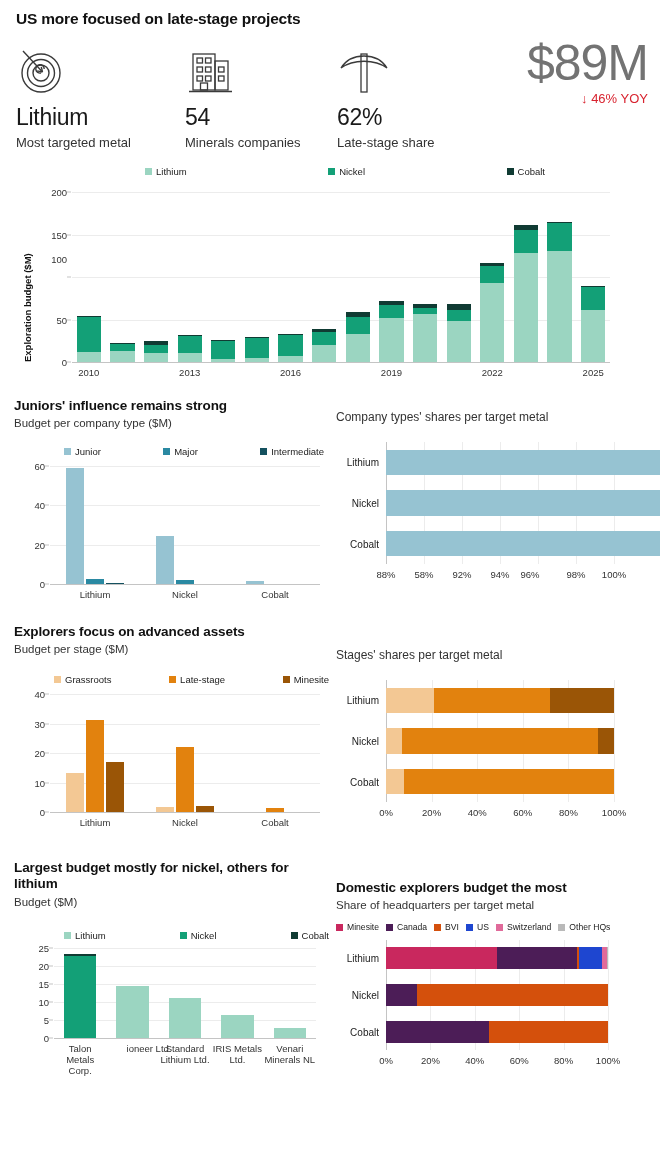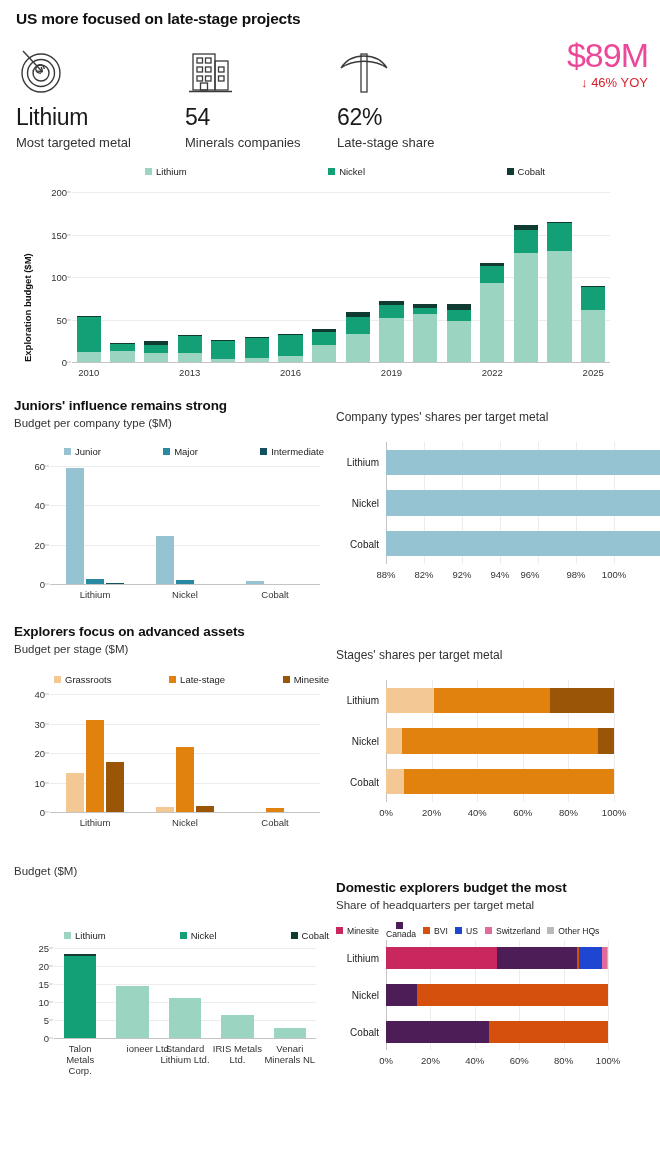--- a/index.html
+++ b/index.html
@@ -22,21 +22,21 @@
   .kpi-row { position: absolute; left: 16px; top: 44px; width: 630px; height: 110px; }
   .kpi { position: absolute; top: 0; }
   .kpi-icon { height: 52px; display: flex; align-items: flex-end; }
   .kpi-value {
     font-size: 23px; font-weight: 400; color: #1a1a1a;
     margin-top: 10px; letter-spacing: -0.3px; line-height: 1;
   }
   .kpi-label { font-size: 13px; color: #333333; margin-top: 6px; }
 
   .big-stat { position: absolute; right: 12px; top: 38px; text-align: right; }
-  .big-stat-value { font-size: 34px; font-weight: 400; letter-spacing: -1px; color: #ec4899; line-height: 1; }
+  .big-stat-value { font-size: 50px; font-weight: 400; letter-spacing: -1px; color: #737373; line-height: 1; }
   .big-stat-delta { font-size: 13px; color: #d8232f; margin-top: 3px; }
 
   
   .panel { position: absolute; }
   .panel-title { font-size: 13.5px; font-weight: bold; color: #111111; letter-spacing: -0.1px; line-height: 1.15; }
   .panel-sub { font-size: 11.5px; color: #333333; margin-top: 3px; }
 
   .legend { display: flex; font-size: 9.5px; color: #222222; align-items: center; }
   .legend-item { display: flex; align-items: center; }
   .legend-swatch { width: 7px; height: 7px; margin-right: 4px; flex: none; }
@@ -152,21 +152,21 @@
         </div>
       </div>
     <div class="plot" id="plot-c1" style="position:absolute; left:72px; top:26px; width:538px; height:170px;">
         <div class="gridline" style="top: 170px;"></div>
         <div class="ytick" style="top: 170px;">0</div>
         <div class="ytick-dash" style="top: 170px;"></div>
         <div class="gridline" style="top: 127.5px;"></div>
         <div class="ytick" style="top: 127.5px;">50</div>
         <div class="ytick-dash" style="top: 127.5px;"></div>
         <div class="gridline" style="top: 85px;"></div>
-        <div class="ytick" style="top: 85px; text-align: right;">100</div>
+        <div class="ytick" style="top: 67px; text-align: right;">100</div>
         <div class="ytick-dash" style="top: 85px;"></div>
         <div class="gridline" style="top: 42.5px;"></div>
         <div class="ytick" style="top: 42.5px;">150</div>
         <div class="ytick-dash" style="top: 42.5px;"></div>
         <div class="gridline" style="top: 0px;"></div>
         <div class="ytick" style="top: 0px;">200</div>
         <div class="ytick-dash" style="top: 0px;"></div>
         <div class="axis-base" style="top: 170px;"></div>
         <div class="bar" style="left: 4.7075px; width: 24.21px; height: 170px;">
           <div class="seg" style="background: rgb(155, 213, 193); bottom: 0px; height: 9.775px;"></div>
@@ -300,21 +300,21 @@
         <div class="xtick" style="left: 225px; width: 70px; white-space: normal;">Cobalt</div>
       </div>
   </div>
 
   <div class="panel" style="left:336px; top:410px; width:320px; height:200px;">
     <div class="panel-sub" style="font-size:12px;margin:0;">Company types' shares per target metal</div>
     <div class="plot" id="plot-c3" style="position:absolute; left:50px; top:32px; width:228px; height:122px;">
         <div class="vaxis" style="left: 0px;"></div>
         <div class="xtick" style="left: 0px;">88%</div>
         <div class="vgrid" style="left: 38px;"></div>
-        <div class="xtick" style="left: 38px;">82%</div>
+        <div class="xtick" style="left: 38px;">58%</div>
         <div class="vgrid" style="left: 76px;"></div>
         <div class="xtick" style="left: 76px;">92%</div>
         <div class="vgrid" style="left: 114px;"></div>
         <div class="xtick" style="left: 114px;">94%</div>
         <div class="vgrid" style="left: 152px;"></div>
         <div class="xtick" style="left: 144px;">96%</div>
         <div class="vgrid" style="left: 190px;"></div>
         <div class="xtick" style="left: 190px;">98%</div>
         <div class="vgrid" style="left: 228px;"></div>
         <div class="xtick" style="left: 228px;">100%</div>
@@ -409,20 +409,21 @@
         </div>
         <div class="hrow" style="top: 89.06px; height: 25.2133px;">
           <div class="hbar" style="left: 0px; width: 18.24px; background: rgb(243, 200, 148);"></div>
           <div class="hbar" style="left: 18.24px; width: 209.76px; background: rgb(226, 130, 14);"></div>
           <div class="rowlabel">Cobalt</div>
         </div>
       </div>
   </div>
 
   <div class="panel" style="left:14px; top:860px; width:320px; height:220px;">
+    <div class="panel-title" style="width:300px">Largest budget mostly for nickel, others for lithium</div>
     <div class="panel-sub" style="margin-top:5px">Budget ($M)</div>
     <div class="legend" id="lg-c6" style="position: absolute; left: 50px; top: 70px; width: 265px; justify-content: space-between;">
         <div class="legend-item">
           <span class="legend-swatch" style="background: rgb(155, 213, 193);"></span>
           <span>Lithium</span>
         </div>
         <div class="legend-item">
           <span class="legend-swatch" style="background: rgb(19, 160, 119);"></span>
           <span>Nickel</span>
         </div>
@@ -476,21 +477,21 @@
   </div>
 
   <div class="panel" style="left:336px; top:880px; width:322px; height:200px;">
     <div class="panel-title">Domestic explorers budget the most</div>
     <div class="panel-sub">Share of headquarters per target metal</div>
     <div class="legend" id="lg-c7" style="position: absolute; left: 0px; top: 42px; width: 322px; font-size: 8.6px; justify-content: flex-start;">
         <div class="legend-item" style="margin-right: 7px;">
           <span class="legend-swatch" style="background: rgb(201, 40, 94);"></span>
           <span>Minesite</span>
         </div>
-        <div class="legend-item" style="margin-right: 7px; flex-direction: column;">
+        <div class="legend-item" style="margin-right: 7px;">
           <span class="legend-swatch" style="background: rgb(76, 29, 87);"></span>
           <span>Canada</span>
         </div>
         <div class="legend-item" style="margin-right: 7px;">
           <span class="legend-swatch" style="background: rgb(212, 80, 12);"></span>
           <span>BVI</span>
         </div>
         <div class="legend-item" style="margin-right: 7px;">
           <span class="legend-swatch" style="background: rgb(30, 70, 208);"></span>
           <span>US</span>

